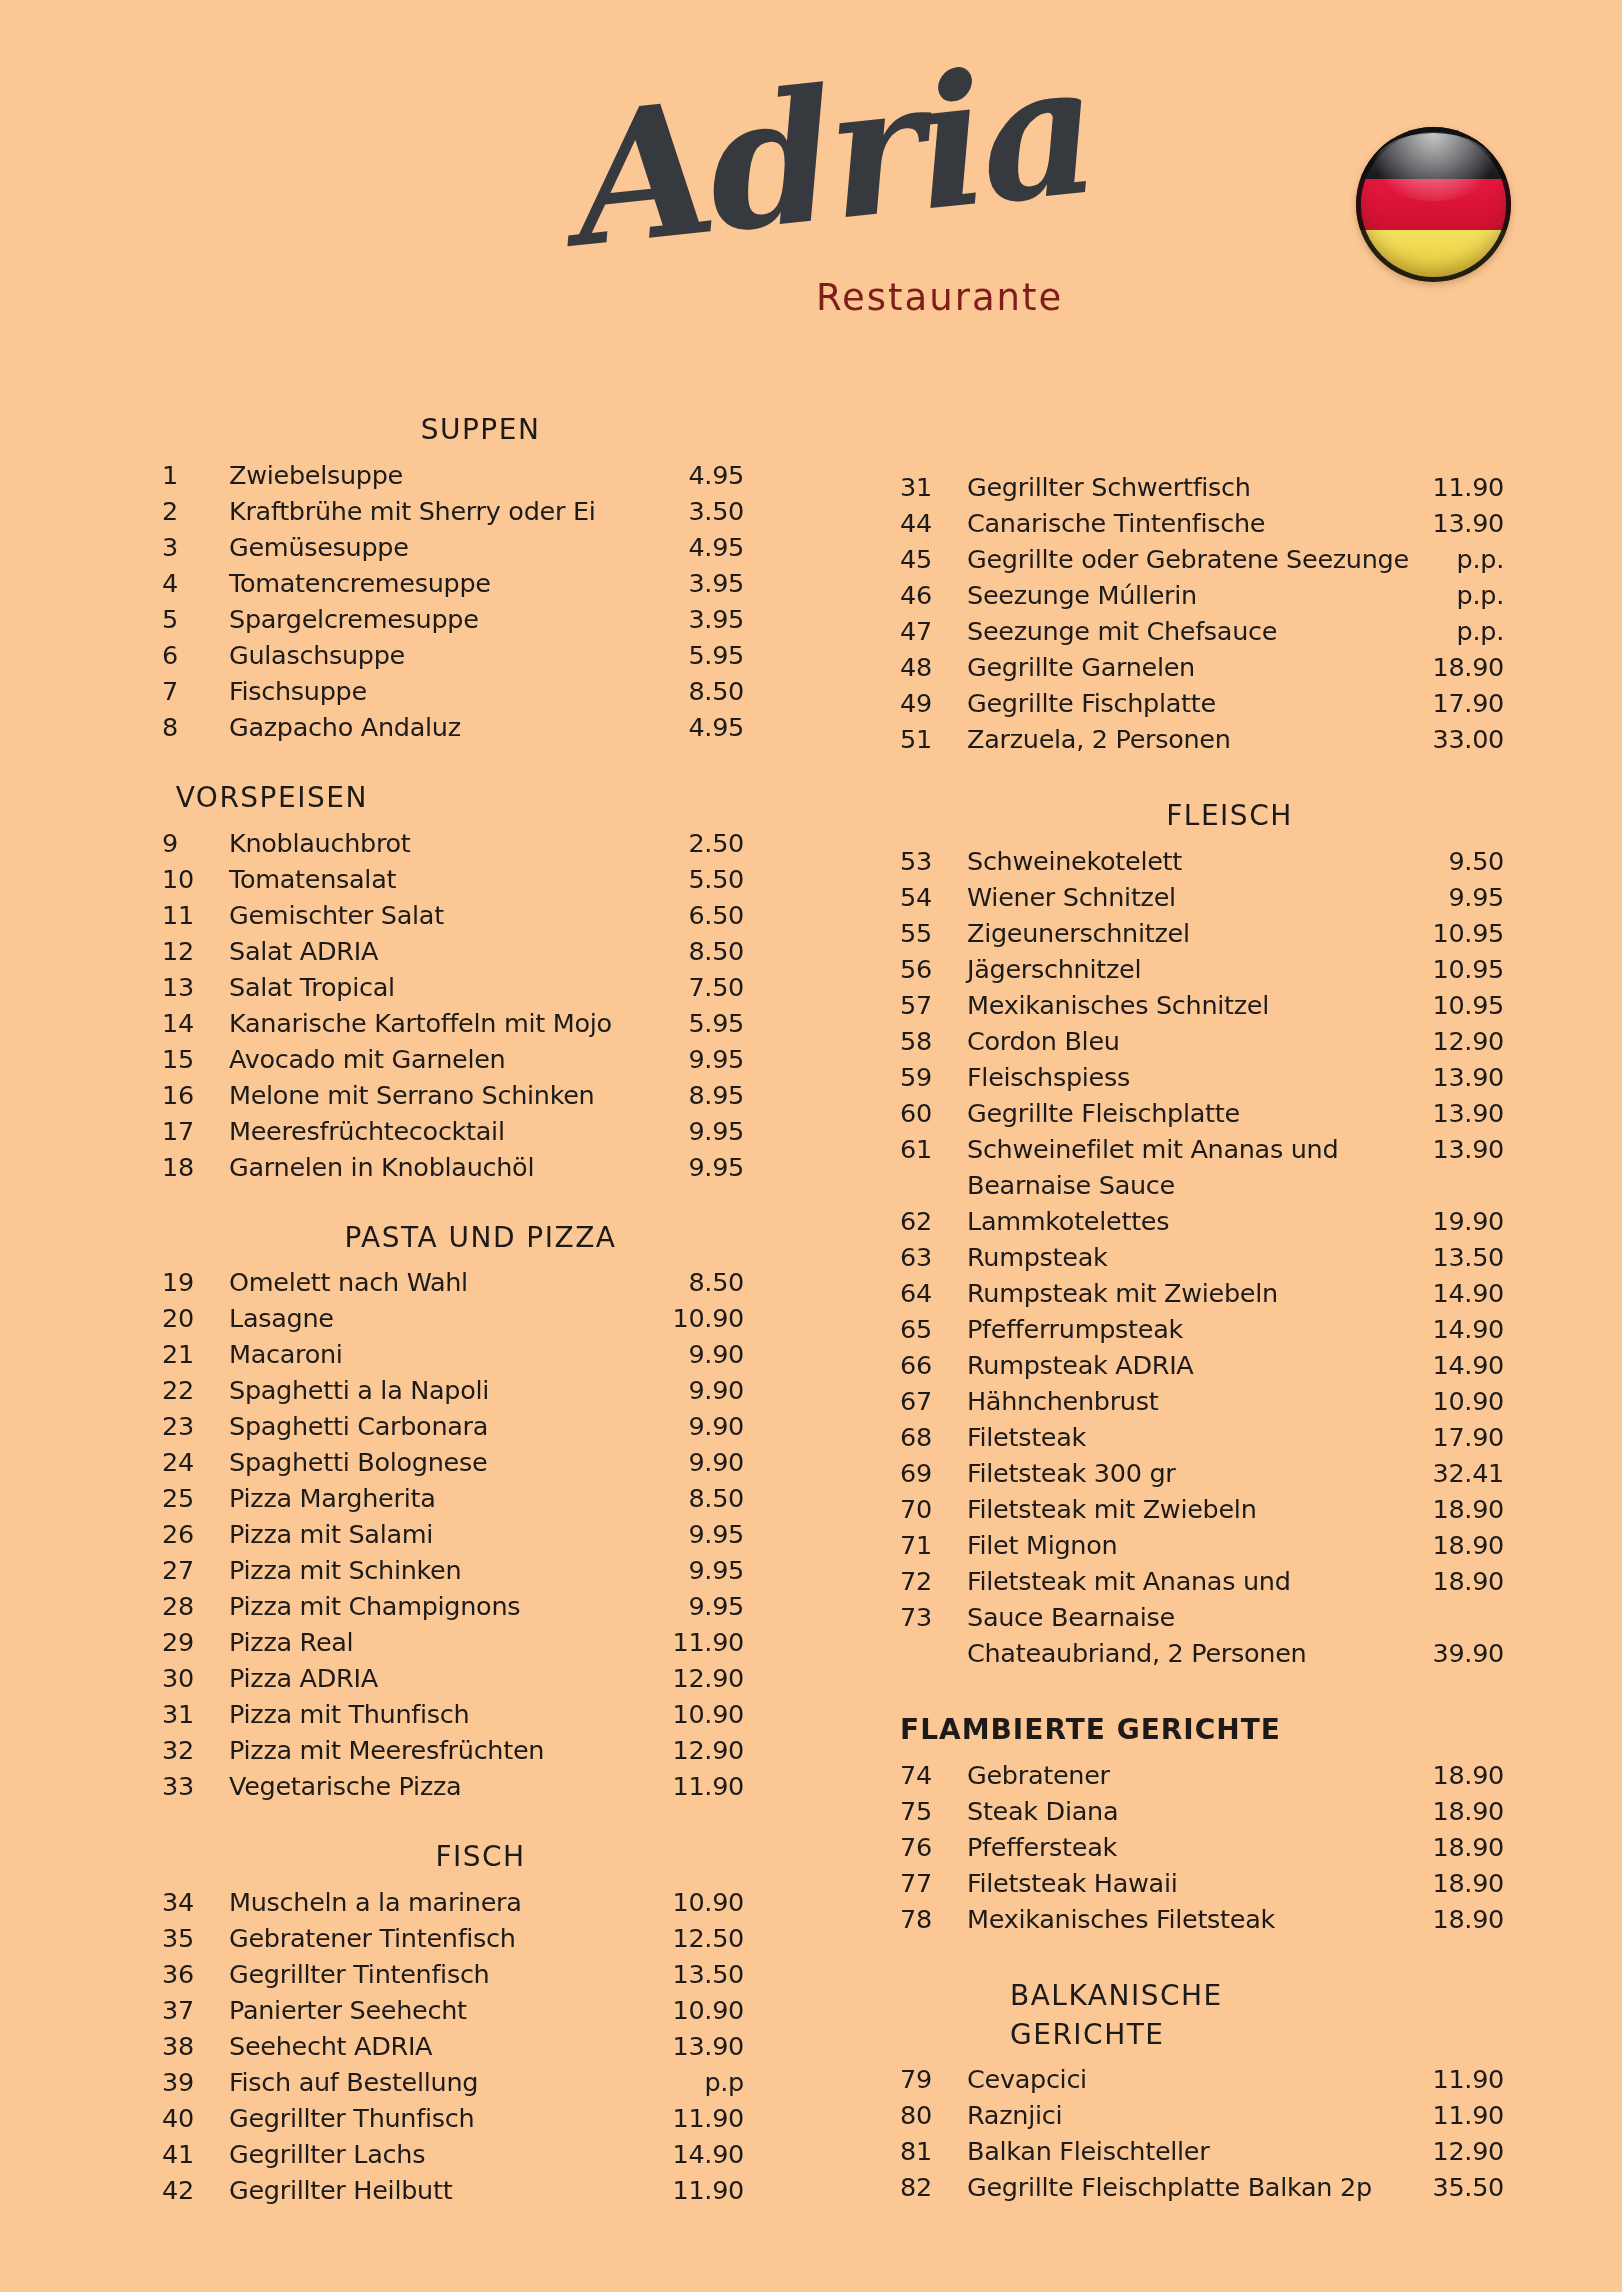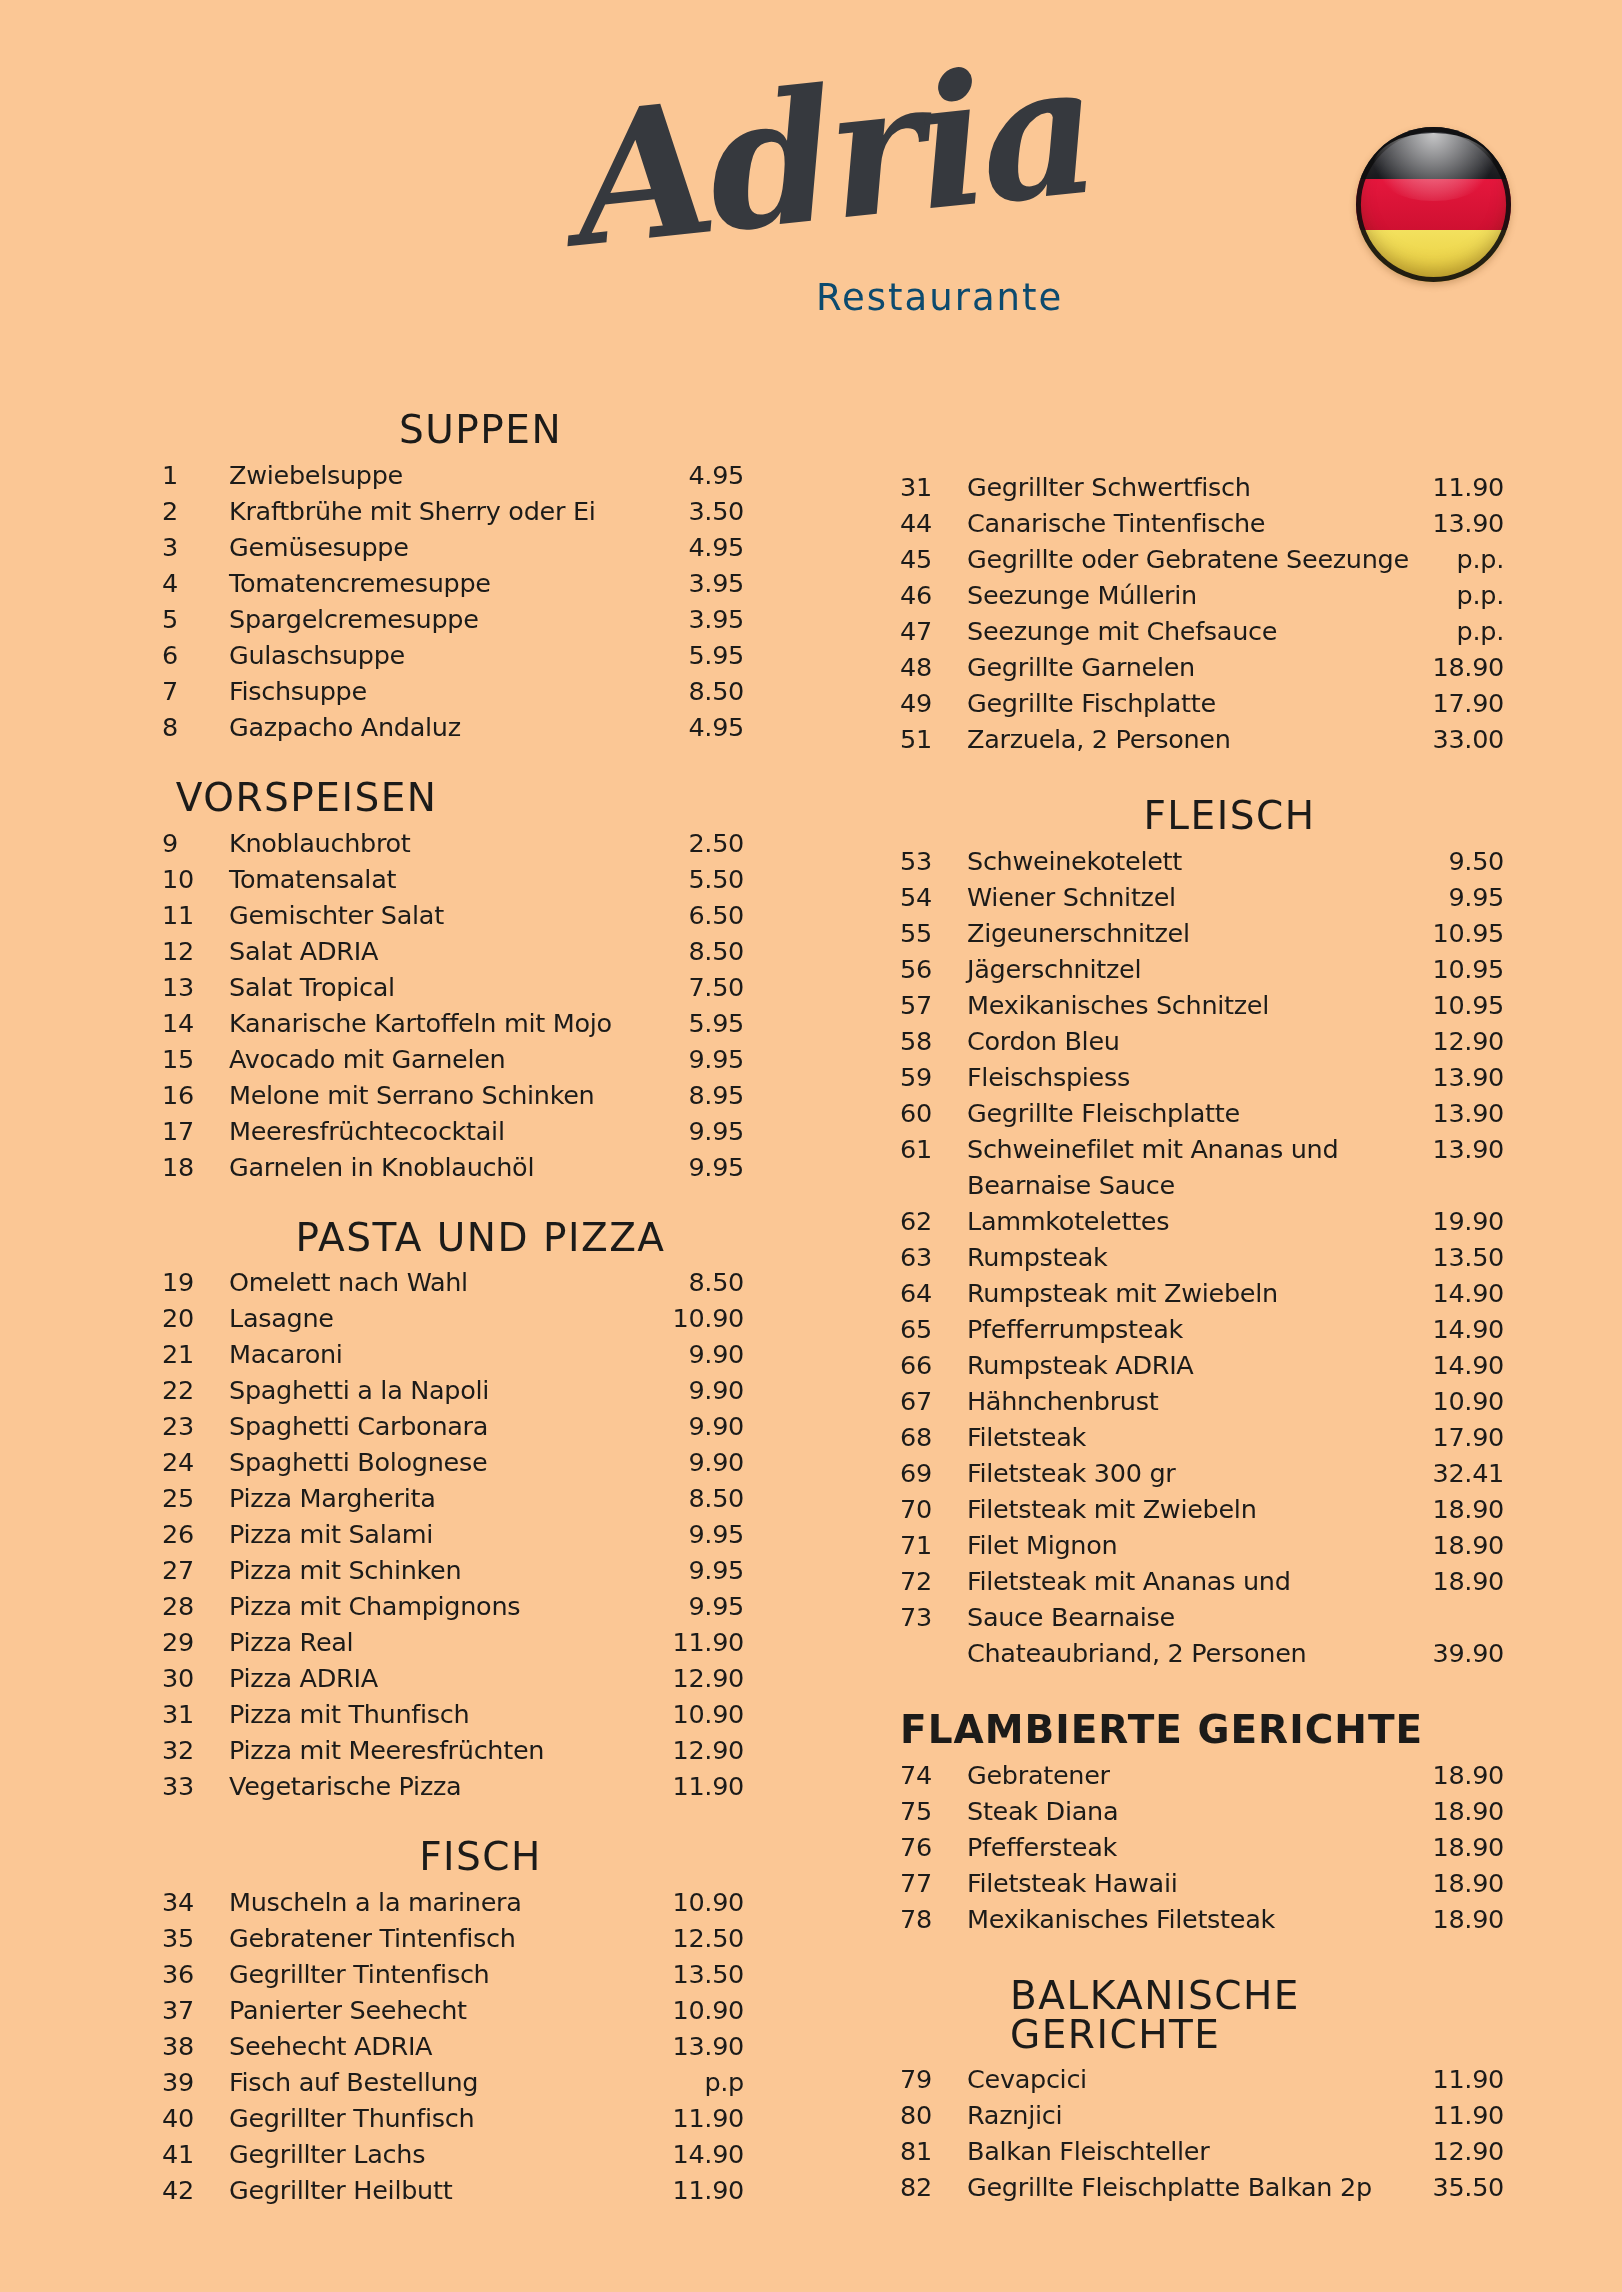--- a/index.html
+++ b/index.html
@@ -19,21 +19,21 @@
     font-family:"DejaVu Serif", serif;
     font-style:italic; font-weight:bold;
     font-size:181px; line-height:255px;
     color:#36393E;
     transform:rotate(-6deg);
     letter-spacing:-5.9px;
   }
   .logo-sub {
     position:absolute; left:816px; top:276px;
     font-size:37px; letter-spacing:2px;
-    color:#0c4a6e;
+    color:#7f1d1d;
   }
 
   
   .flag {
     position:absolute; left:1356px; top:127px;
     width:155px; height:155px; border-radius:50%;
     background:linear-gradient(to bottom,
       #3A3B40 0%, #191A1E 33.5%,
       #E5173D 33.5%, #CF1031 66.5%,
       #F3E15E 66.5%, #E9CC3C 100%);
@@ -51,21 +51,21 @@
   
   .col { position:absolute; }
   .col-left  { left:162px; top:410px; width:582px; }
   .col-right { left:900px; top:469px; width:604px; }
 
   .col-left  .menu-section + .menu-section { margin-top:33px; }
   .col-right .menu-section + .menu-section { margin-top:39px; }
 
   .section-header {
     margin:0 0 7.8px 0;
-    font-size:39px; font-weight:normal;
+    font-size:28px; font-weight:normal;
     letter-spacing:1.5px;
     line-height:39px;
     white-space:pre-line;
   }
   .align-center  { text-align:center; padding-left:55px; }
   .align-left    { text-align:left; }
   .align-left-sm { text-align:left; padding-left:13.7px; }
   .align-indent  { text-align:left; padding-left:110px; }
   .section-header.bold { font-weight:bold; letter-spacing:1px; }
 

